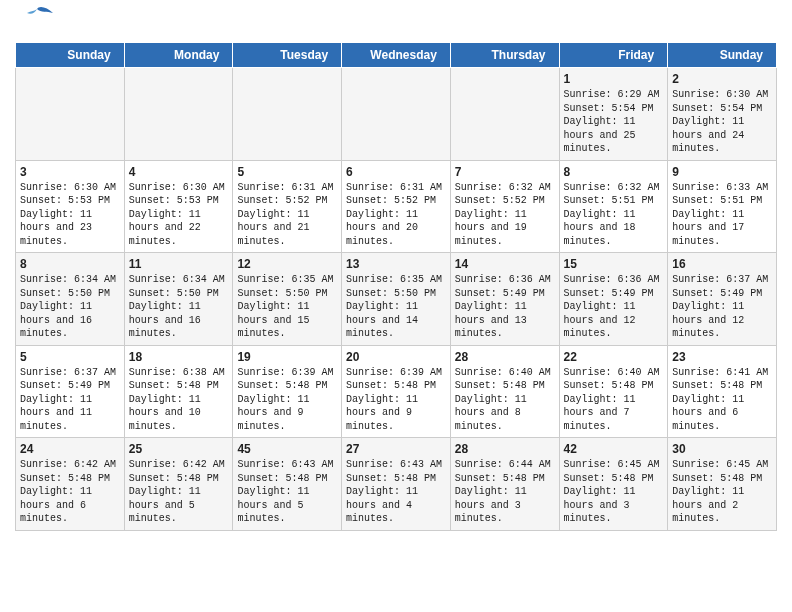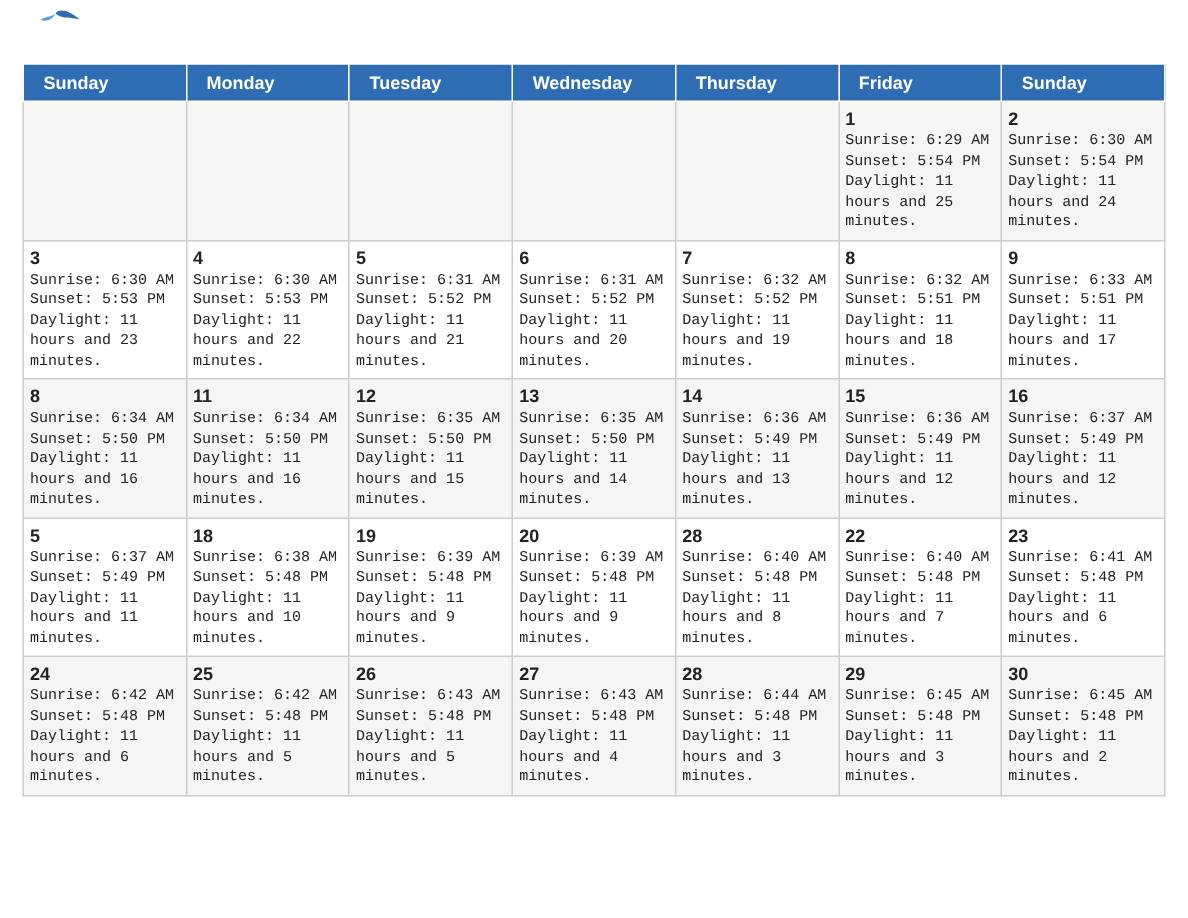--- a/index.html
+++ b/index.html
@@ -36,21 +36,21 @@
     table {
       width: 100%;
       border-collapse: collapse;
     }
     thead tr th {
       background-color: #2e6db4;
       color: #fff;
       font-size: 12px;
       font-weight: bold;
       padding: 5px 13px;
-      text-align: left;
+      text-align: right;
       border: 1px solid #fff;
     }
     tbody tr td {
       border: 1px solid #ccc;
       padding: 4px 4px;
       vertical-align: top;
       font-size: 10px;
       color: #222;
       background: #fff;
       min-height: 80px;
@@ -223,33 +223,33 @@
       <tr>
         <td>
           <span class="day-num">24</span>
           <div class="day-info">Sunrise: 6:42 AM<br>Sunset: 5:48 PM<br>Daylight: 11 hours and 6 minutes.</div>
         </td>
         <td>
           <span class="day-num">25</span>
           <div class="day-info">Sunrise: 6:42 AM<br>Sunset: 5:48 PM<br>Daylight: 11 hours and 5 minutes.</div>
         </td>
         <td>
-          <span class="day-num">26</span>
+          <span class="day-num">45</span>
           <div class="day-info">Sunrise: 6:43 AM<br>Sunset: 5:48 PM<br>Daylight: 11 hours and 5 minutes.</div>
         </td>
         <td>
           <span class="day-num">27</span>
           <div class="day-info">Sunrise: 6:43 AM<br>Sunset: 5:48 PM<br>Daylight: 11 hours and 4 minutes.</div>
         </td>
         <td>
           <span class="day-num">28</span>
           <div class="day-info">Sunrise: 6:44 AM<br>Sunset: 5:48 PM<br>Daylight: 11 hours and 3 minutes.</div>
         </td>
         <td>
-          <span class="day-num">29</span>
+          <span class="day-num">42</span>
           <div class="day-info">Sunrise: 6:45 AM<br>Sunset: 5:48 PM<br>Daylight: 11 hours and 3 minutes.</div>
         </td>
         <td>
           <span class="day-num">30</span>
           <div class="day-info">Sunrise: 6:45 AM<br>Sunset: 5:48 PM<br>Daylight: 11 hours and 2 minutes.</div>
         </td>
       </tr>
     </tbody>
 </table>
 

